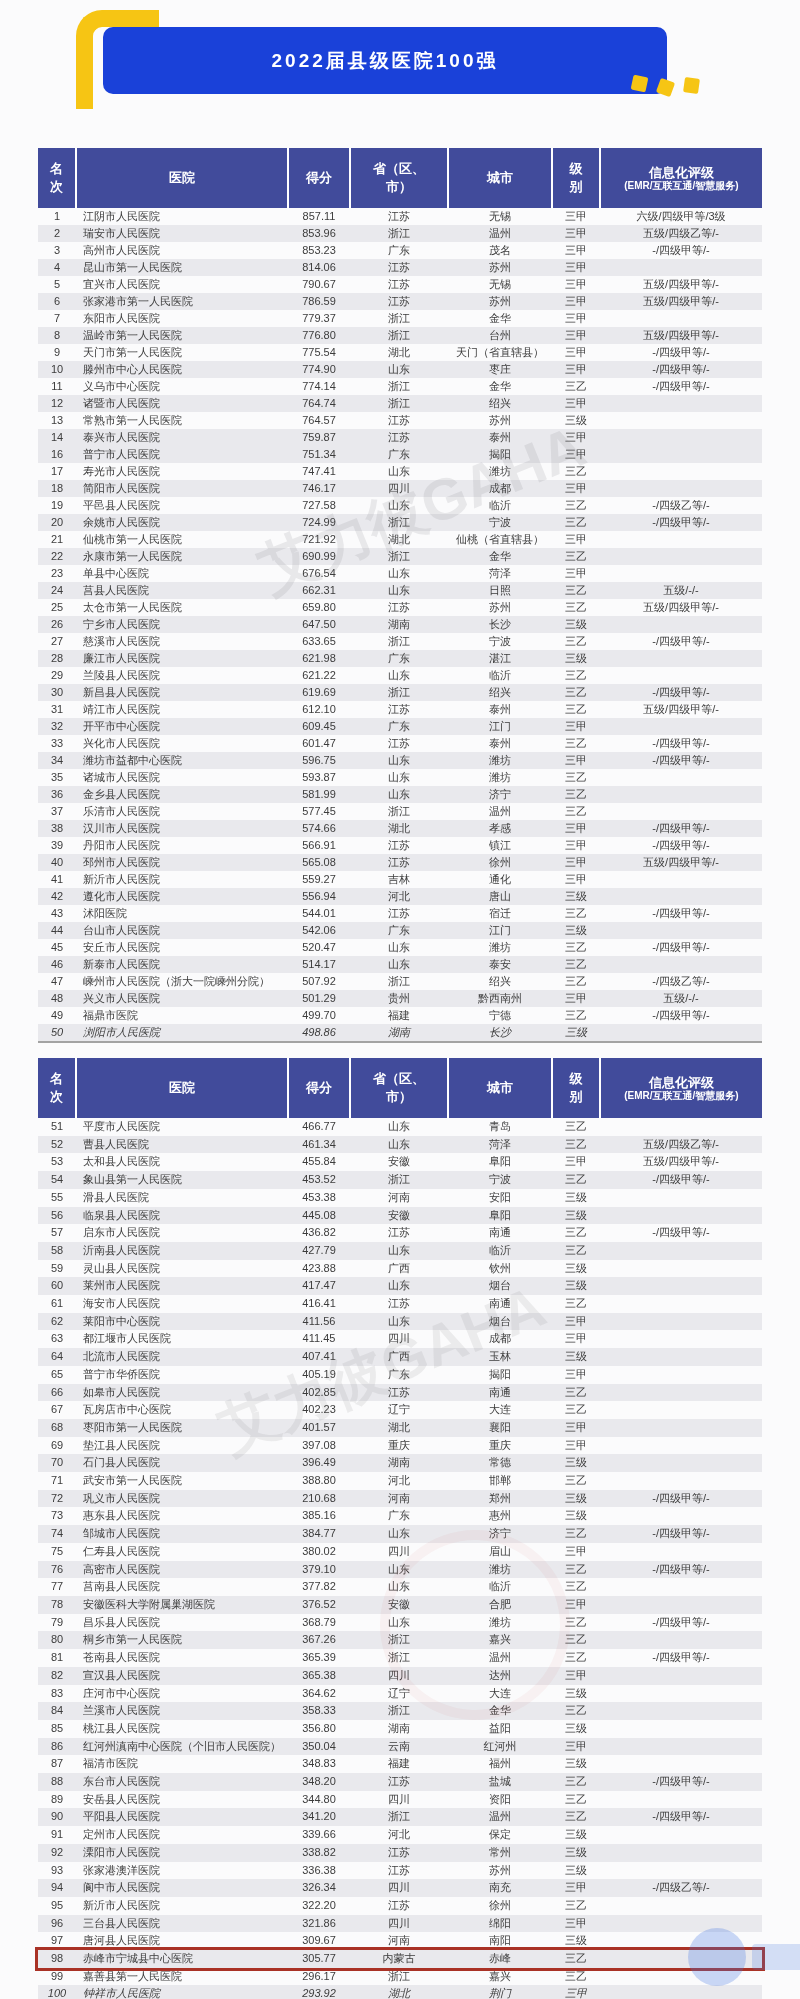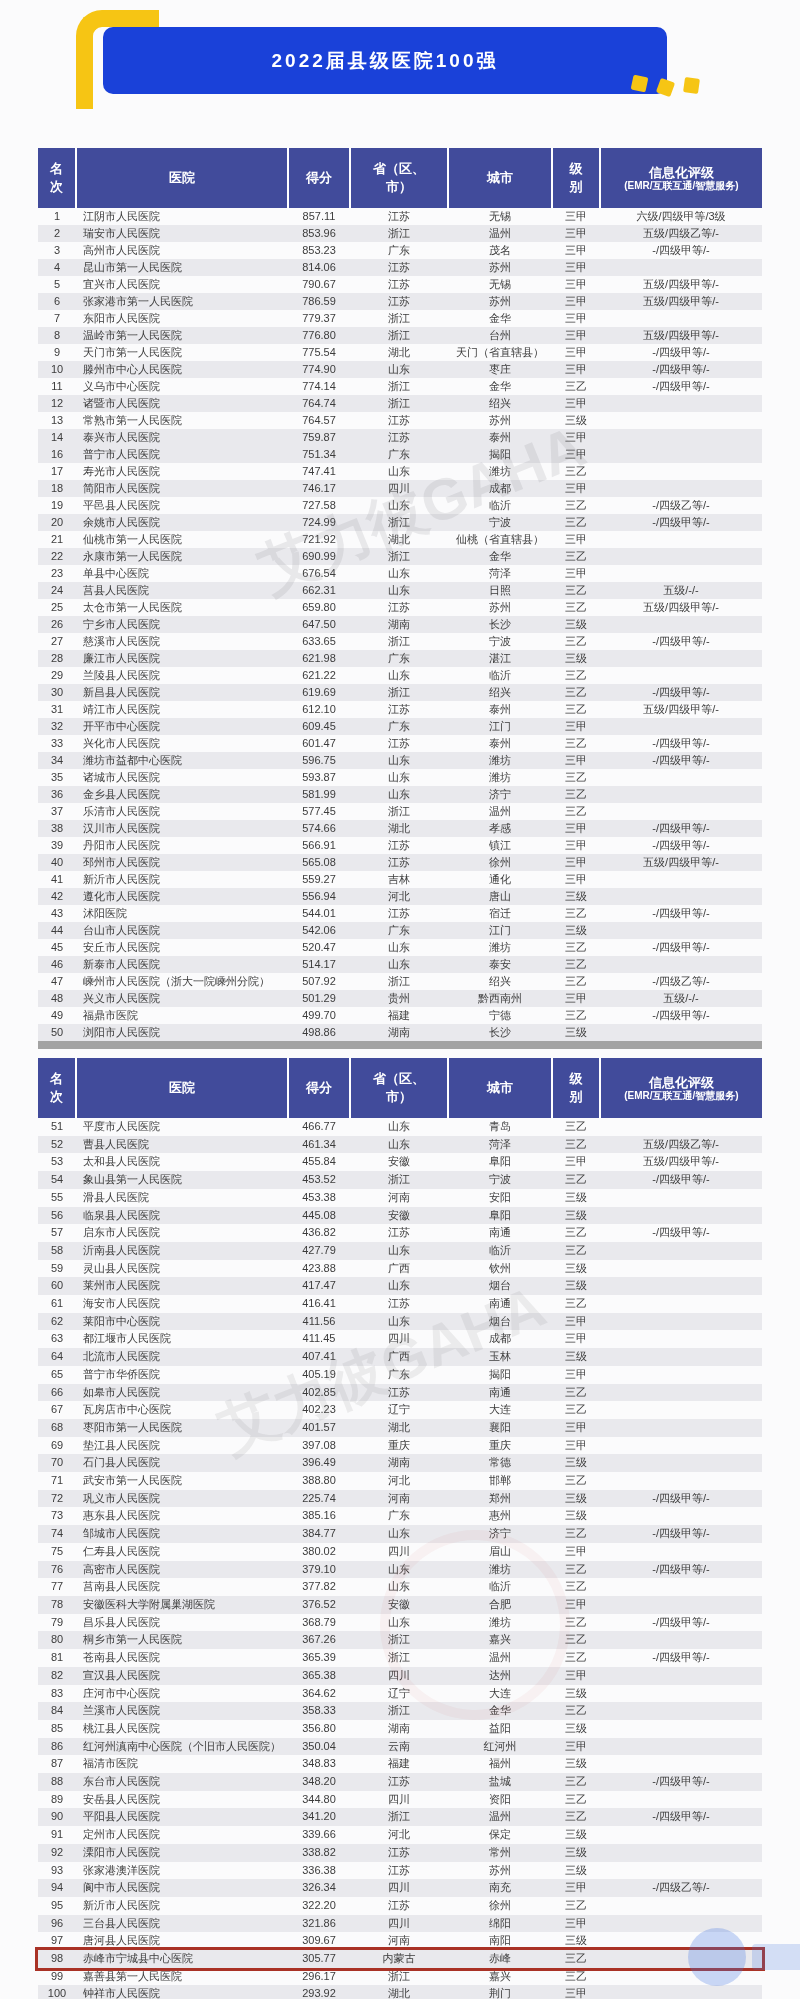--- a/index.html
+++ b/index.html
@@ -42,21 +42,21 @@
   .tbl th:last-child{border-right:none;margin-top:24px;}
   .tbl th .h1{font-size:13px;line-height:15px;}
   .tbl th .h2{font-size:10px;line-height:11px;font-weight:bold;}
   .tbl td{
     height:17px;padding:0 2px;font-size:11px;color:#3c3c3c;text-align:center;
     white-space:nowrap;overflow:visible;line-height:17px;
   }
   #table2 .tbl td{height:17.7px;line-height:17.7px;}
   .tbl td.left{text-align:left;padding-left:7px;}
   .tbl tr.alt td{background:#e9e9ed;}
-  .tbl tbody tr:last-child td{border-bottom:8px solid #a3a3a3;}
+  .tbl tbody tr:last-child td{border-bottom:2px solid #a3a3a3;font-style:italic;}
   .tbl tr.highlight{outline:3px solid var(--highlight-red,#a93226);outline-offset:0;}
   
   .wm{position:absolute;pointer-events:none;z-index:5;font-weight:bold;white-space:nowrap;}
   .wm-a{left:250px;top:470px;font-size:58px;color:rgba(120,120,125,0.14);transform:rotate(-22deg);}
   .wm-b{left:210px;top:1330px;font-size:58px;color:rgba(120,120,125,0.12);transform:rotate(-22deg);}
   .wm-seal{left:380px;top:1530px;width:170px;height:170px;border-radius:50%;
     border:10px solid rgba(210,90,80,0.06);transform:rotate(-20deg);}
   .corner-logo{
     position:absolute;left:688px;top:1928px;width:58px;height:58px;border-radius:50%;
     background:rgba(70,120,225,0.28);z-index:6;pointer-events:none;
@@ -758,21 +758,21 @@
           <td class="left">武安市第一人民医院</td>
           <td>388.80</td>
           <td>河北</td>
           <td>邯郸</td>
           <td>三乙</td>
           <td></td>
         </tr>
         <tr class="alt">
           <td>72</td>
           <td class="left">巩义市人民医院</td>
-          <td>225.74</td>
+          <td>210.68</td>
           <td>河南</td>
           <td>郑州</td>
           <td>三级</td>
           <td>-/四级甲等/-</td>
         </tr>
         <tr>
           <td>73</td>
           <td class="left">惠东县人民医院</td>
           <td>385.16</td>
           <td>广东</td>

